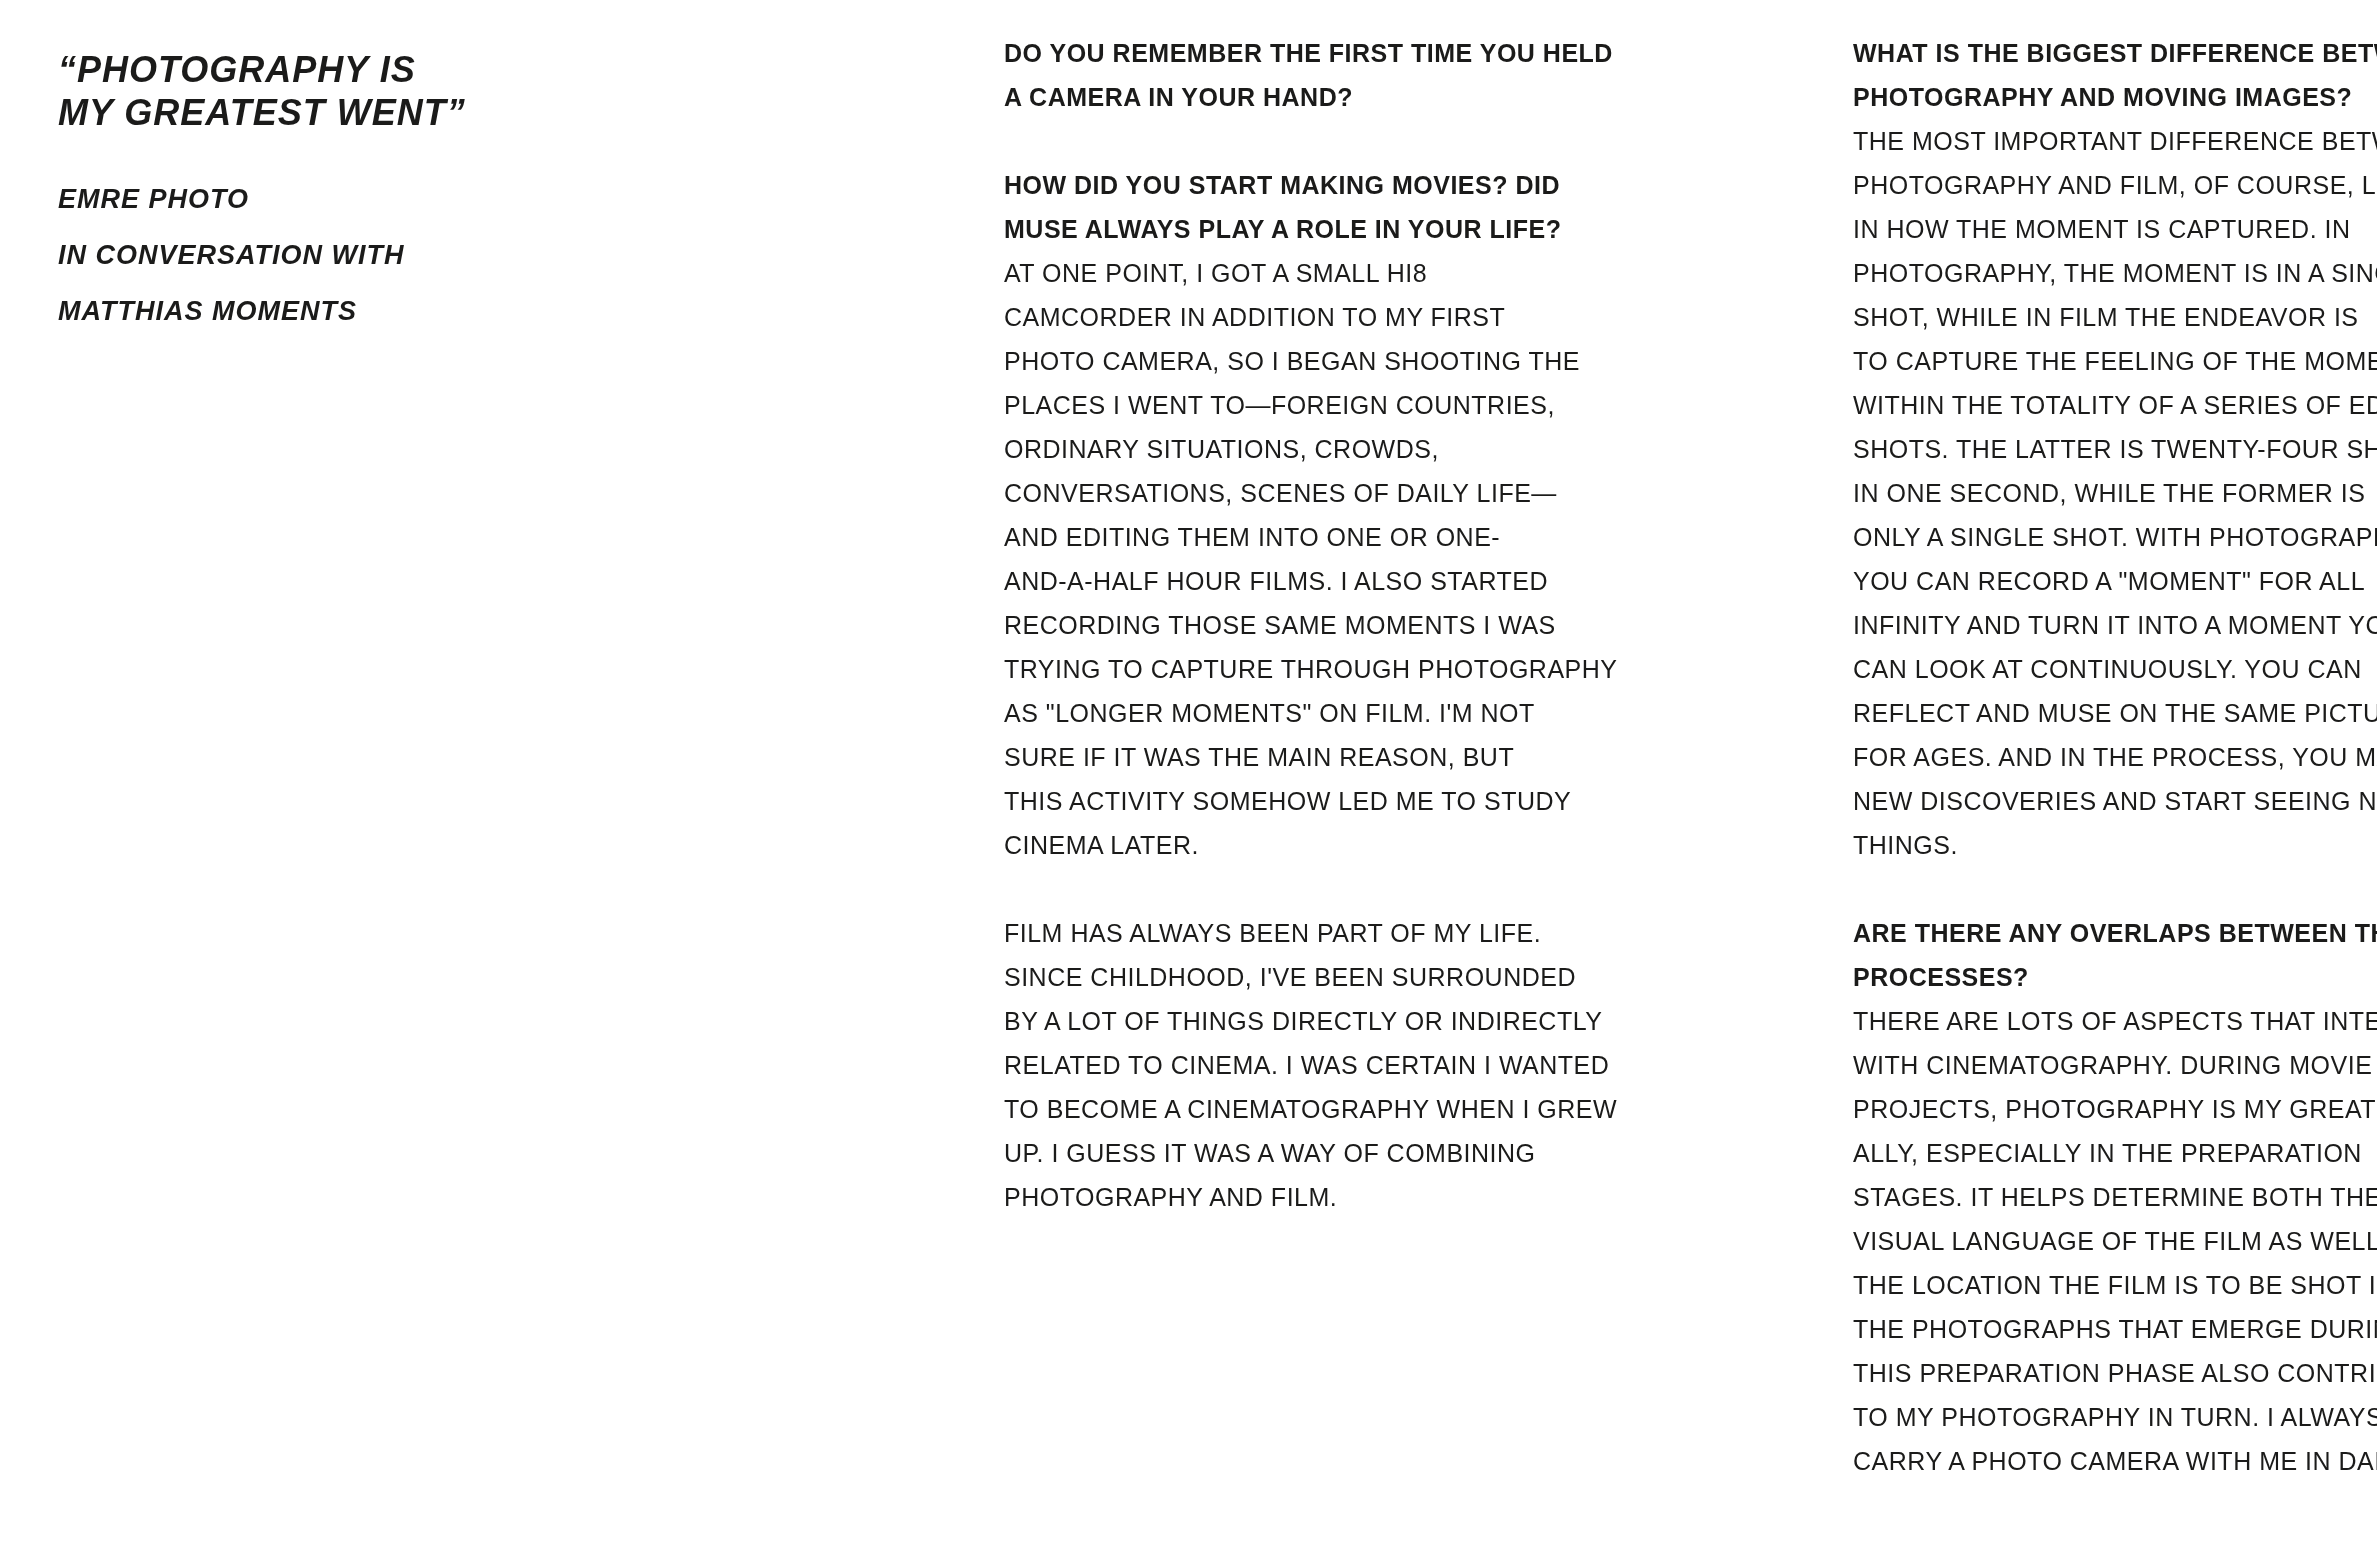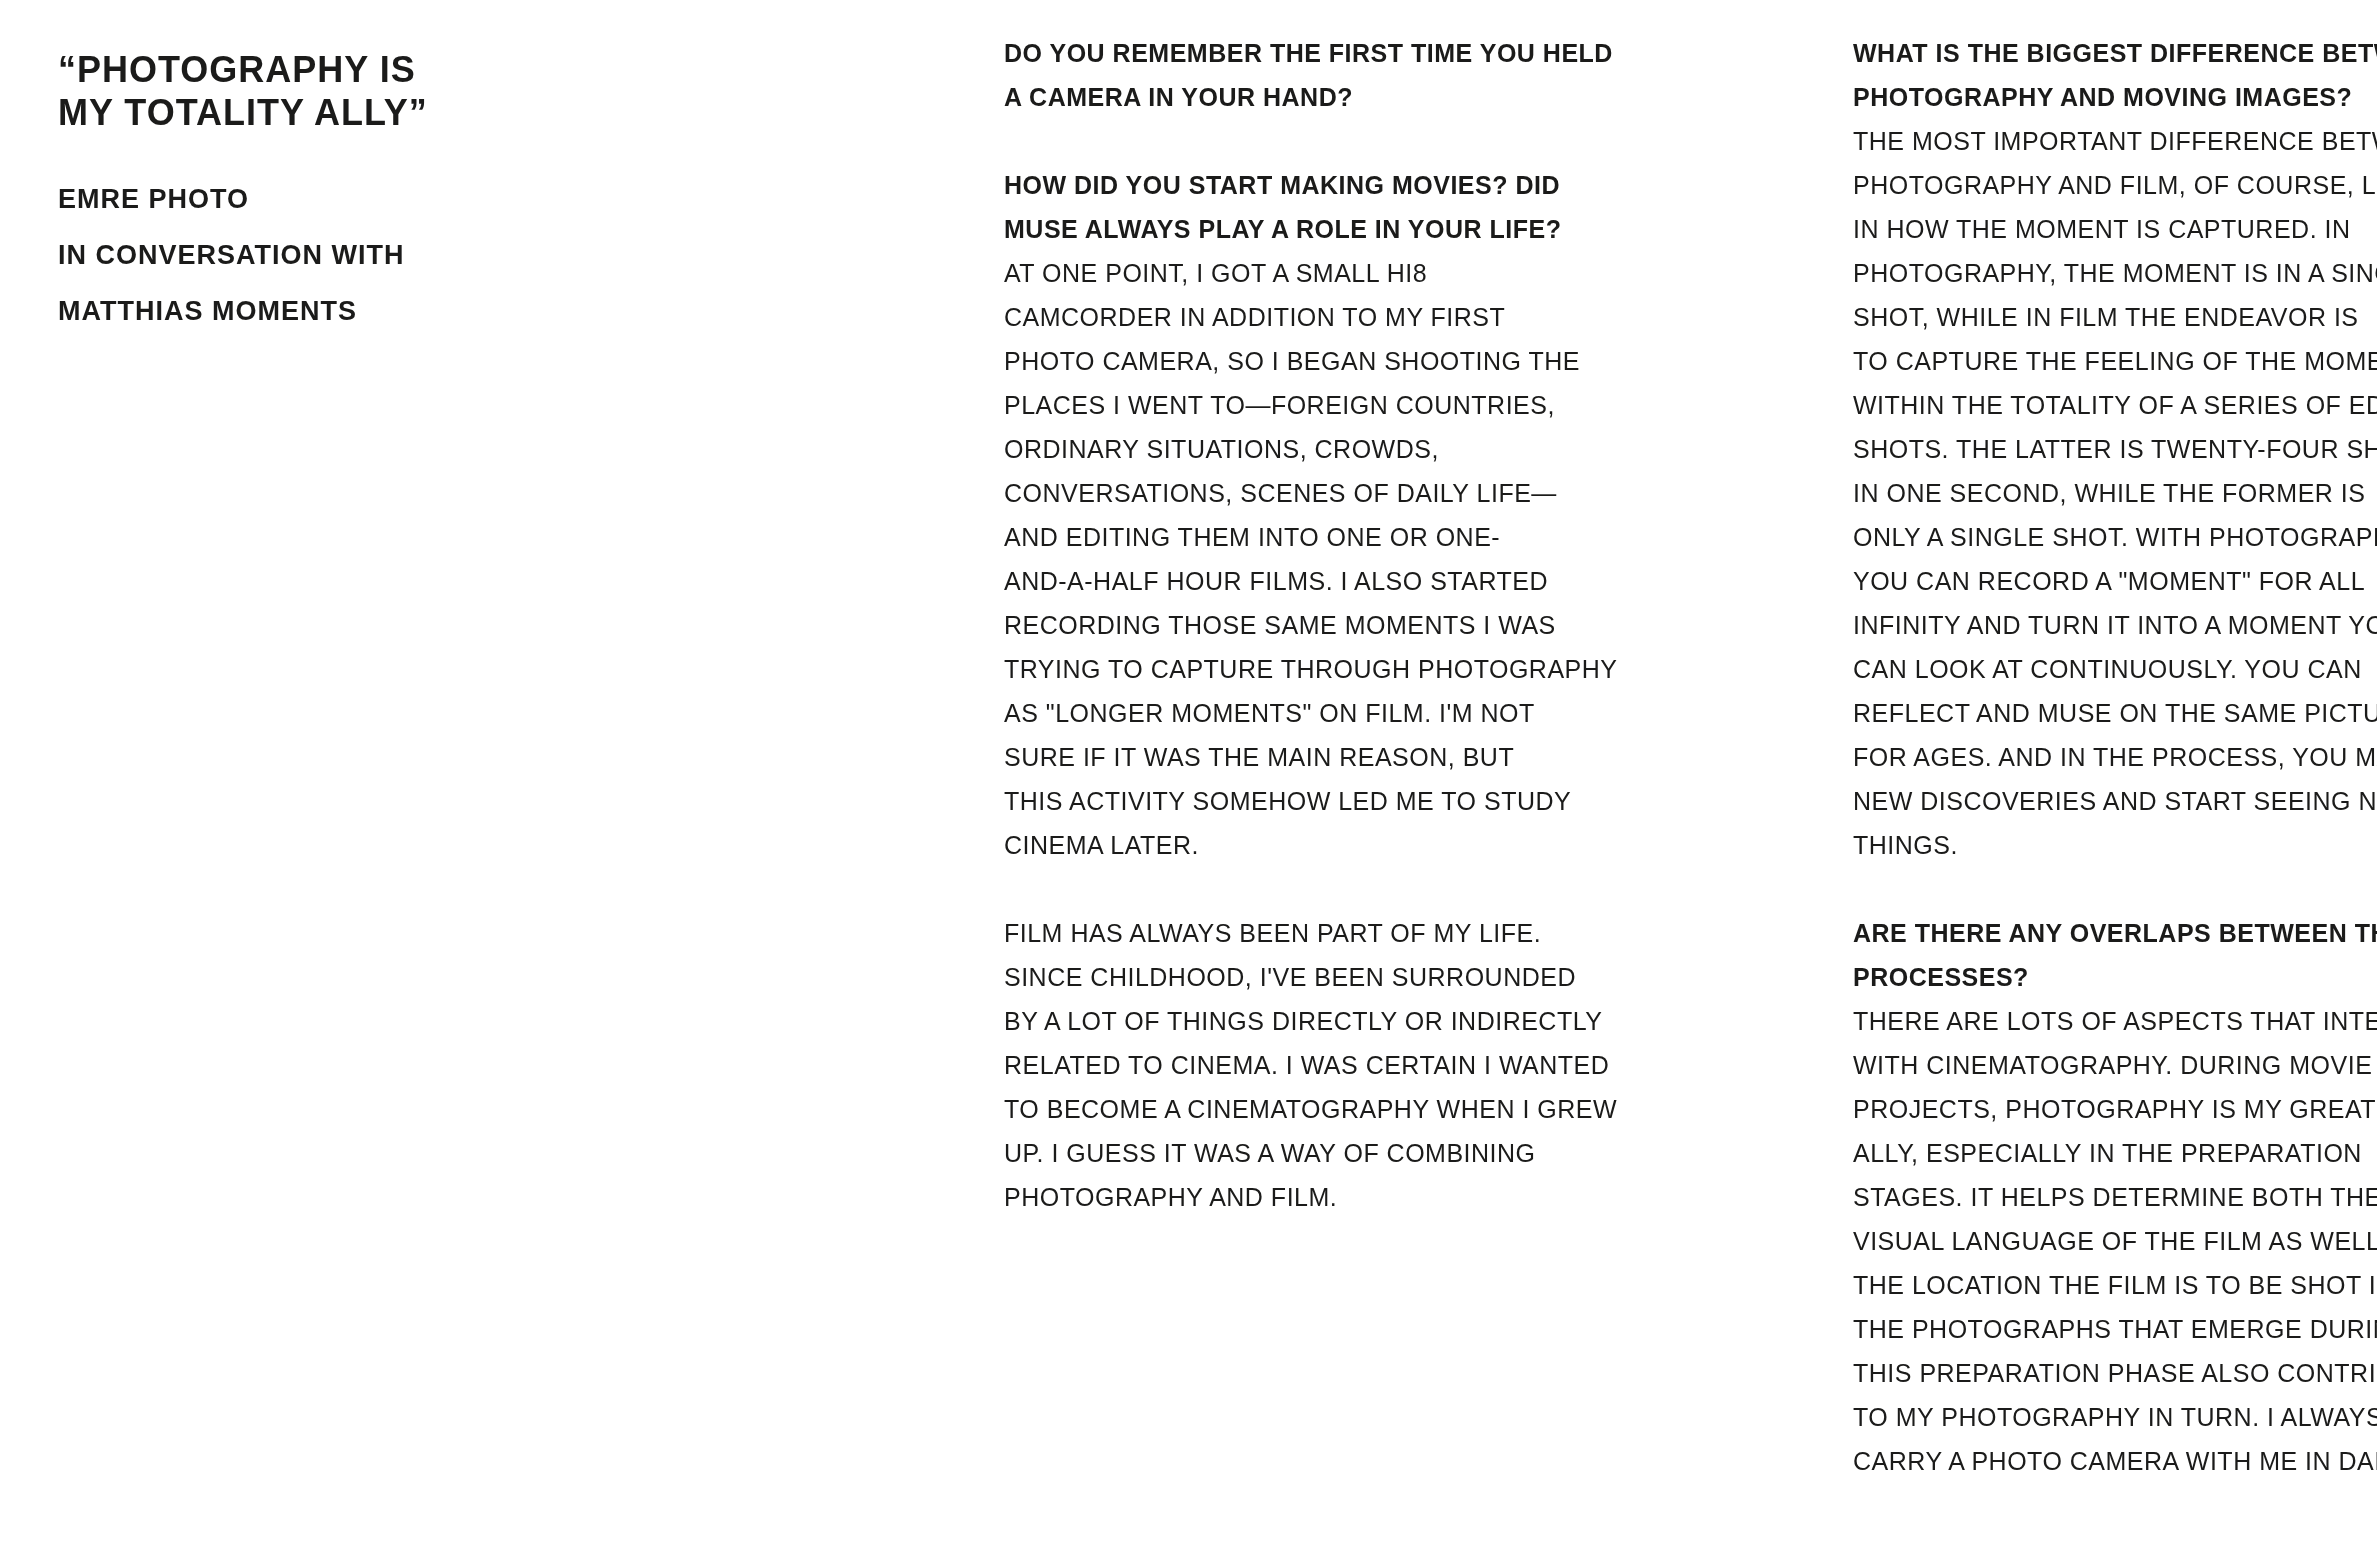--- a/index.html
+++ b/index.html
@@ -10,21 +10,21 @@
     font-family: "Liberation Sans", sans-serif;
     color: var(--fg, #1b1b1a);
   }
   .page {
     position: relative;
     width: 3425px; height: 1561px;
     background: var(--bg, #ffffff);
     overflow: hidden;
   }
   .col { position: absolute; top: 31px; width: 837px; }
-  .col-title { left: 58px; top: 48px; width: 913px; }
+  .col-title { left: 58px; top: 48px; width: 913px; font-style: italic; }
   .col-2 { left: 1004px; }
   .col-3 { left: 1853px; }
 
   .title {
     margin: 0;
     font-size: 36px;
     line-height: 43px;
     font-weight: 700;
     letter-spacing: 1px;
   }
@@ -51,21 +51,21 @@
   .a { font-weight: 400; }
 </style>
 </head>
 <body>
 
 <main class="page">
 
   <section class="col col-title">
     <h1 class="title">
       <span class="title-line">“PHOTOGRAPHY IS</span>
-      <span class="title-line">MY TOTALITY ALLY”</span>
+      <span class="title-line">MY GREATEST WENT”</span>
     </h1>
     <div class="byline">
       <span class="byline-line">EMRE PHOTO</span>
       <span class="byline-line">IN CONVERSATION WITH</span>
       <span class="byline-line">MATTHIAS MOMENTS</span>
     </div>
   </section>
 
   <section class="col col-2">
     <div class="qa">

